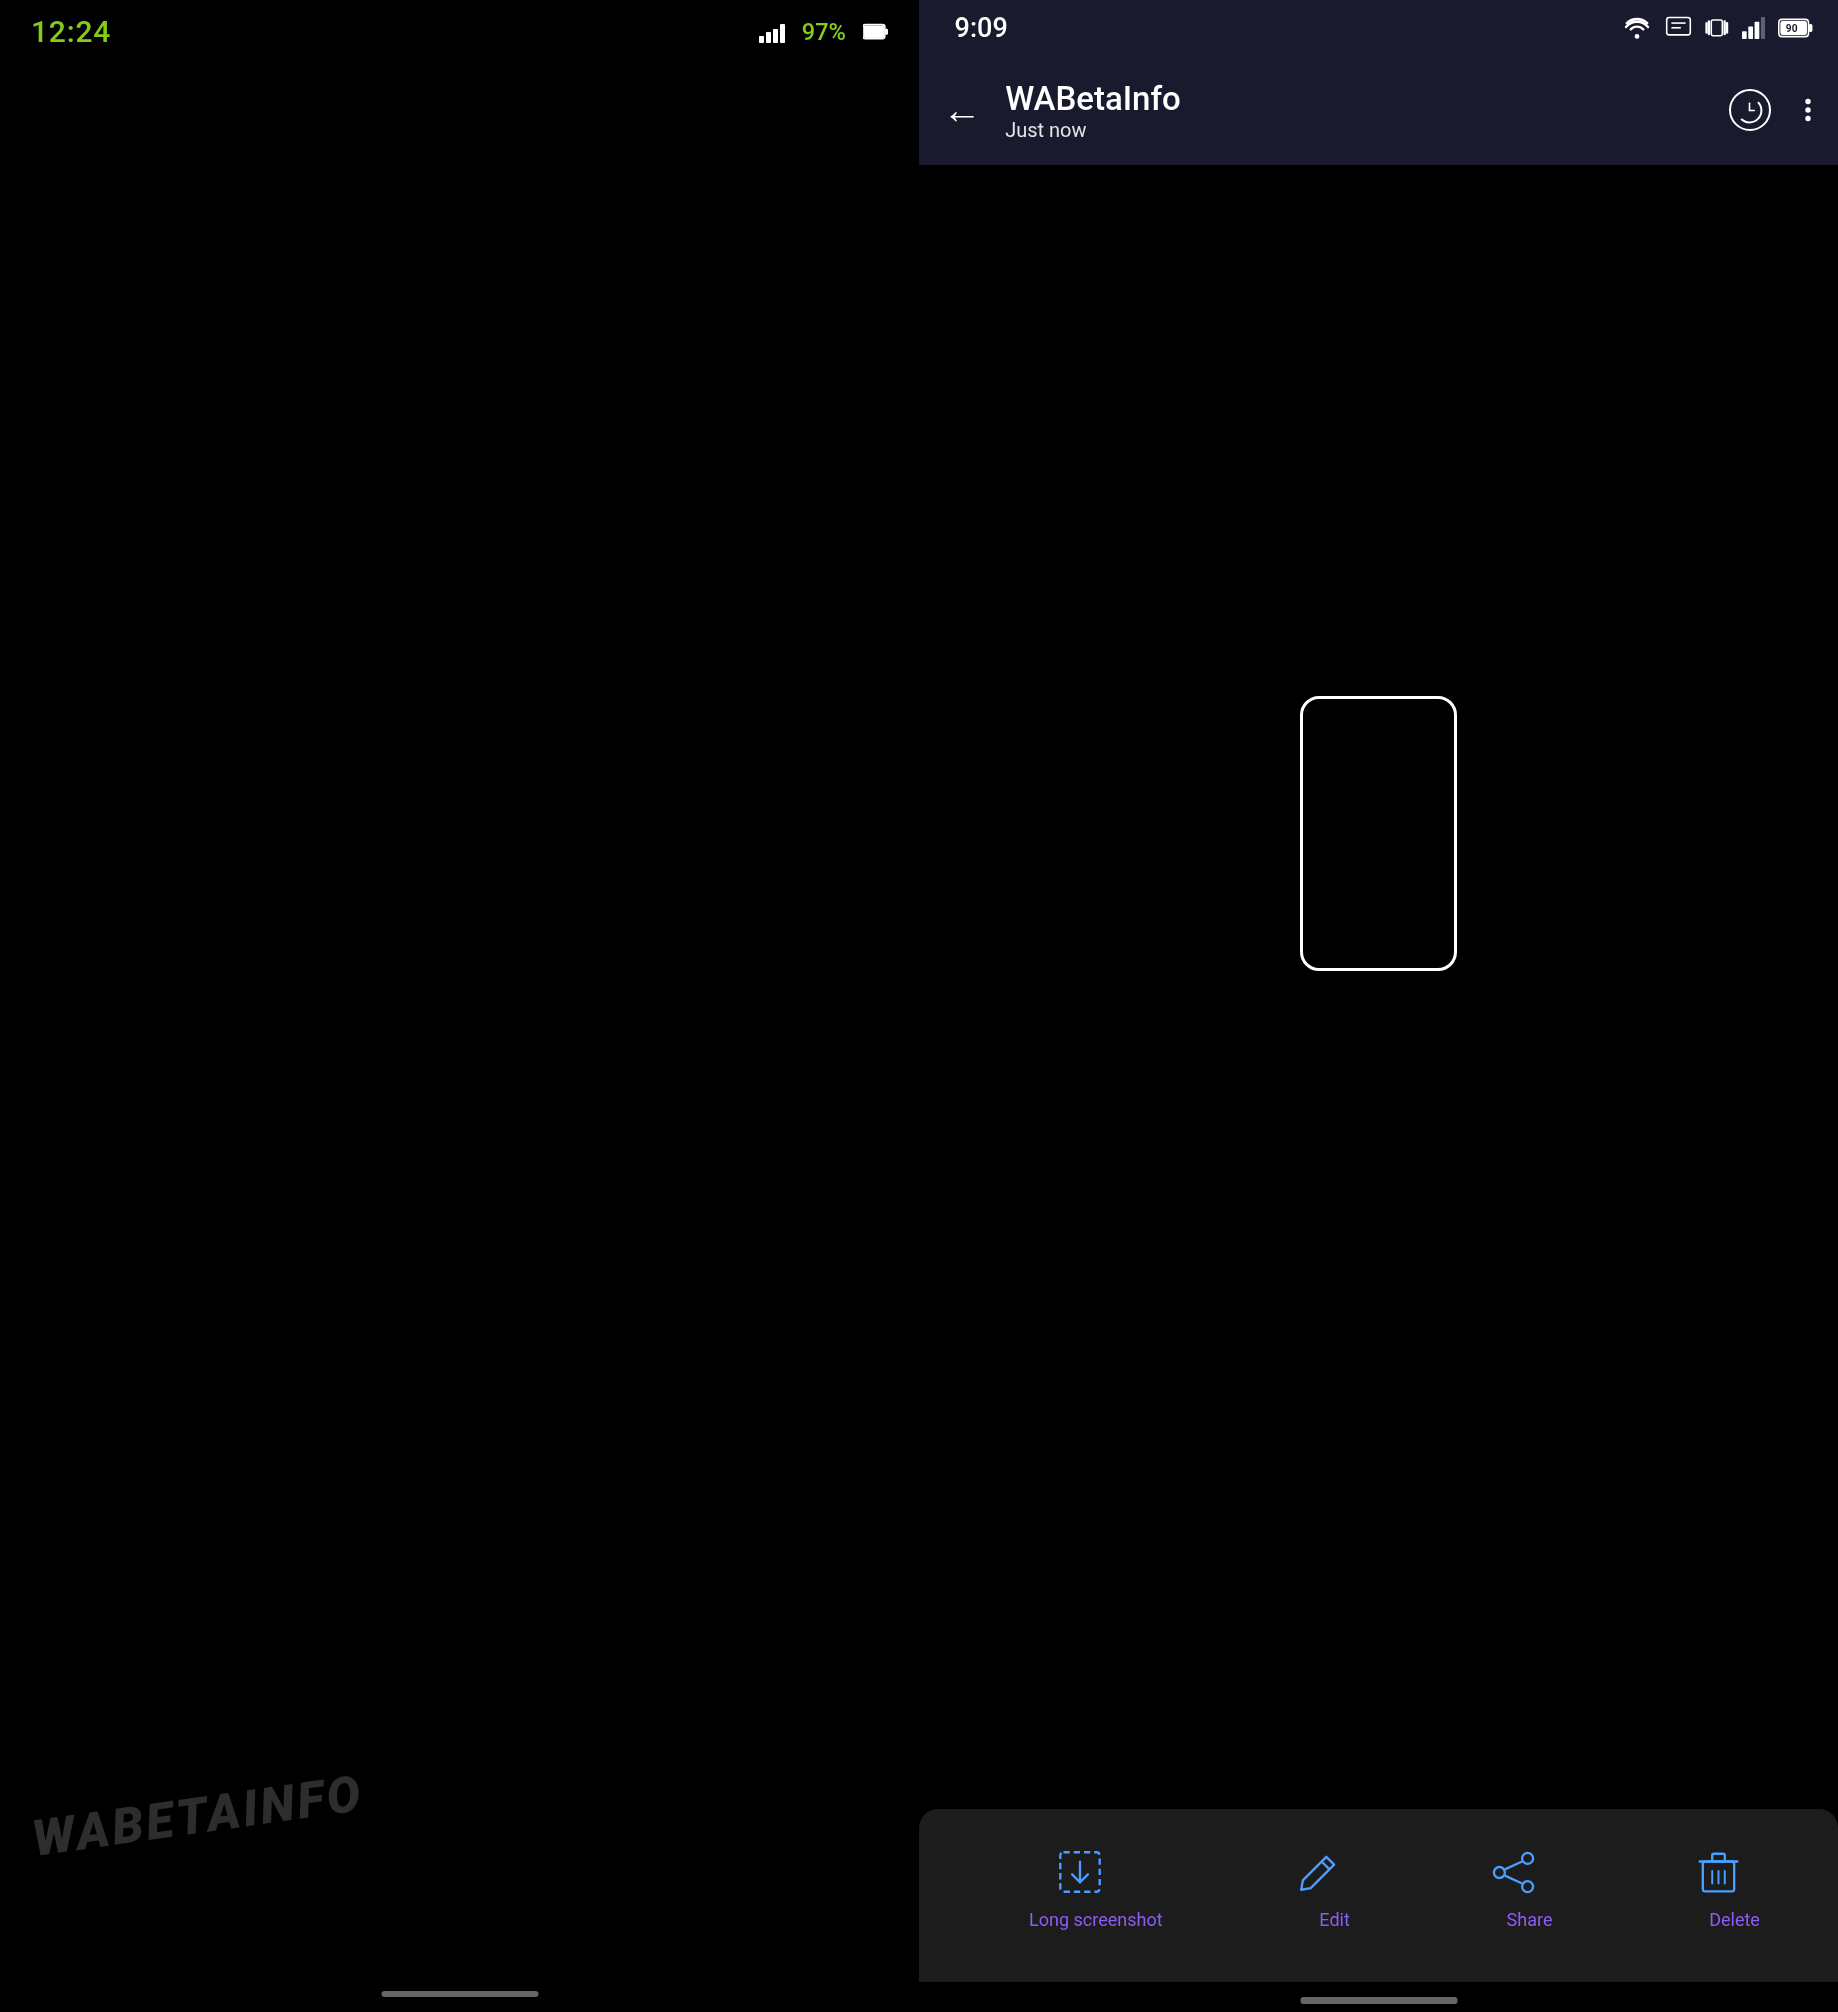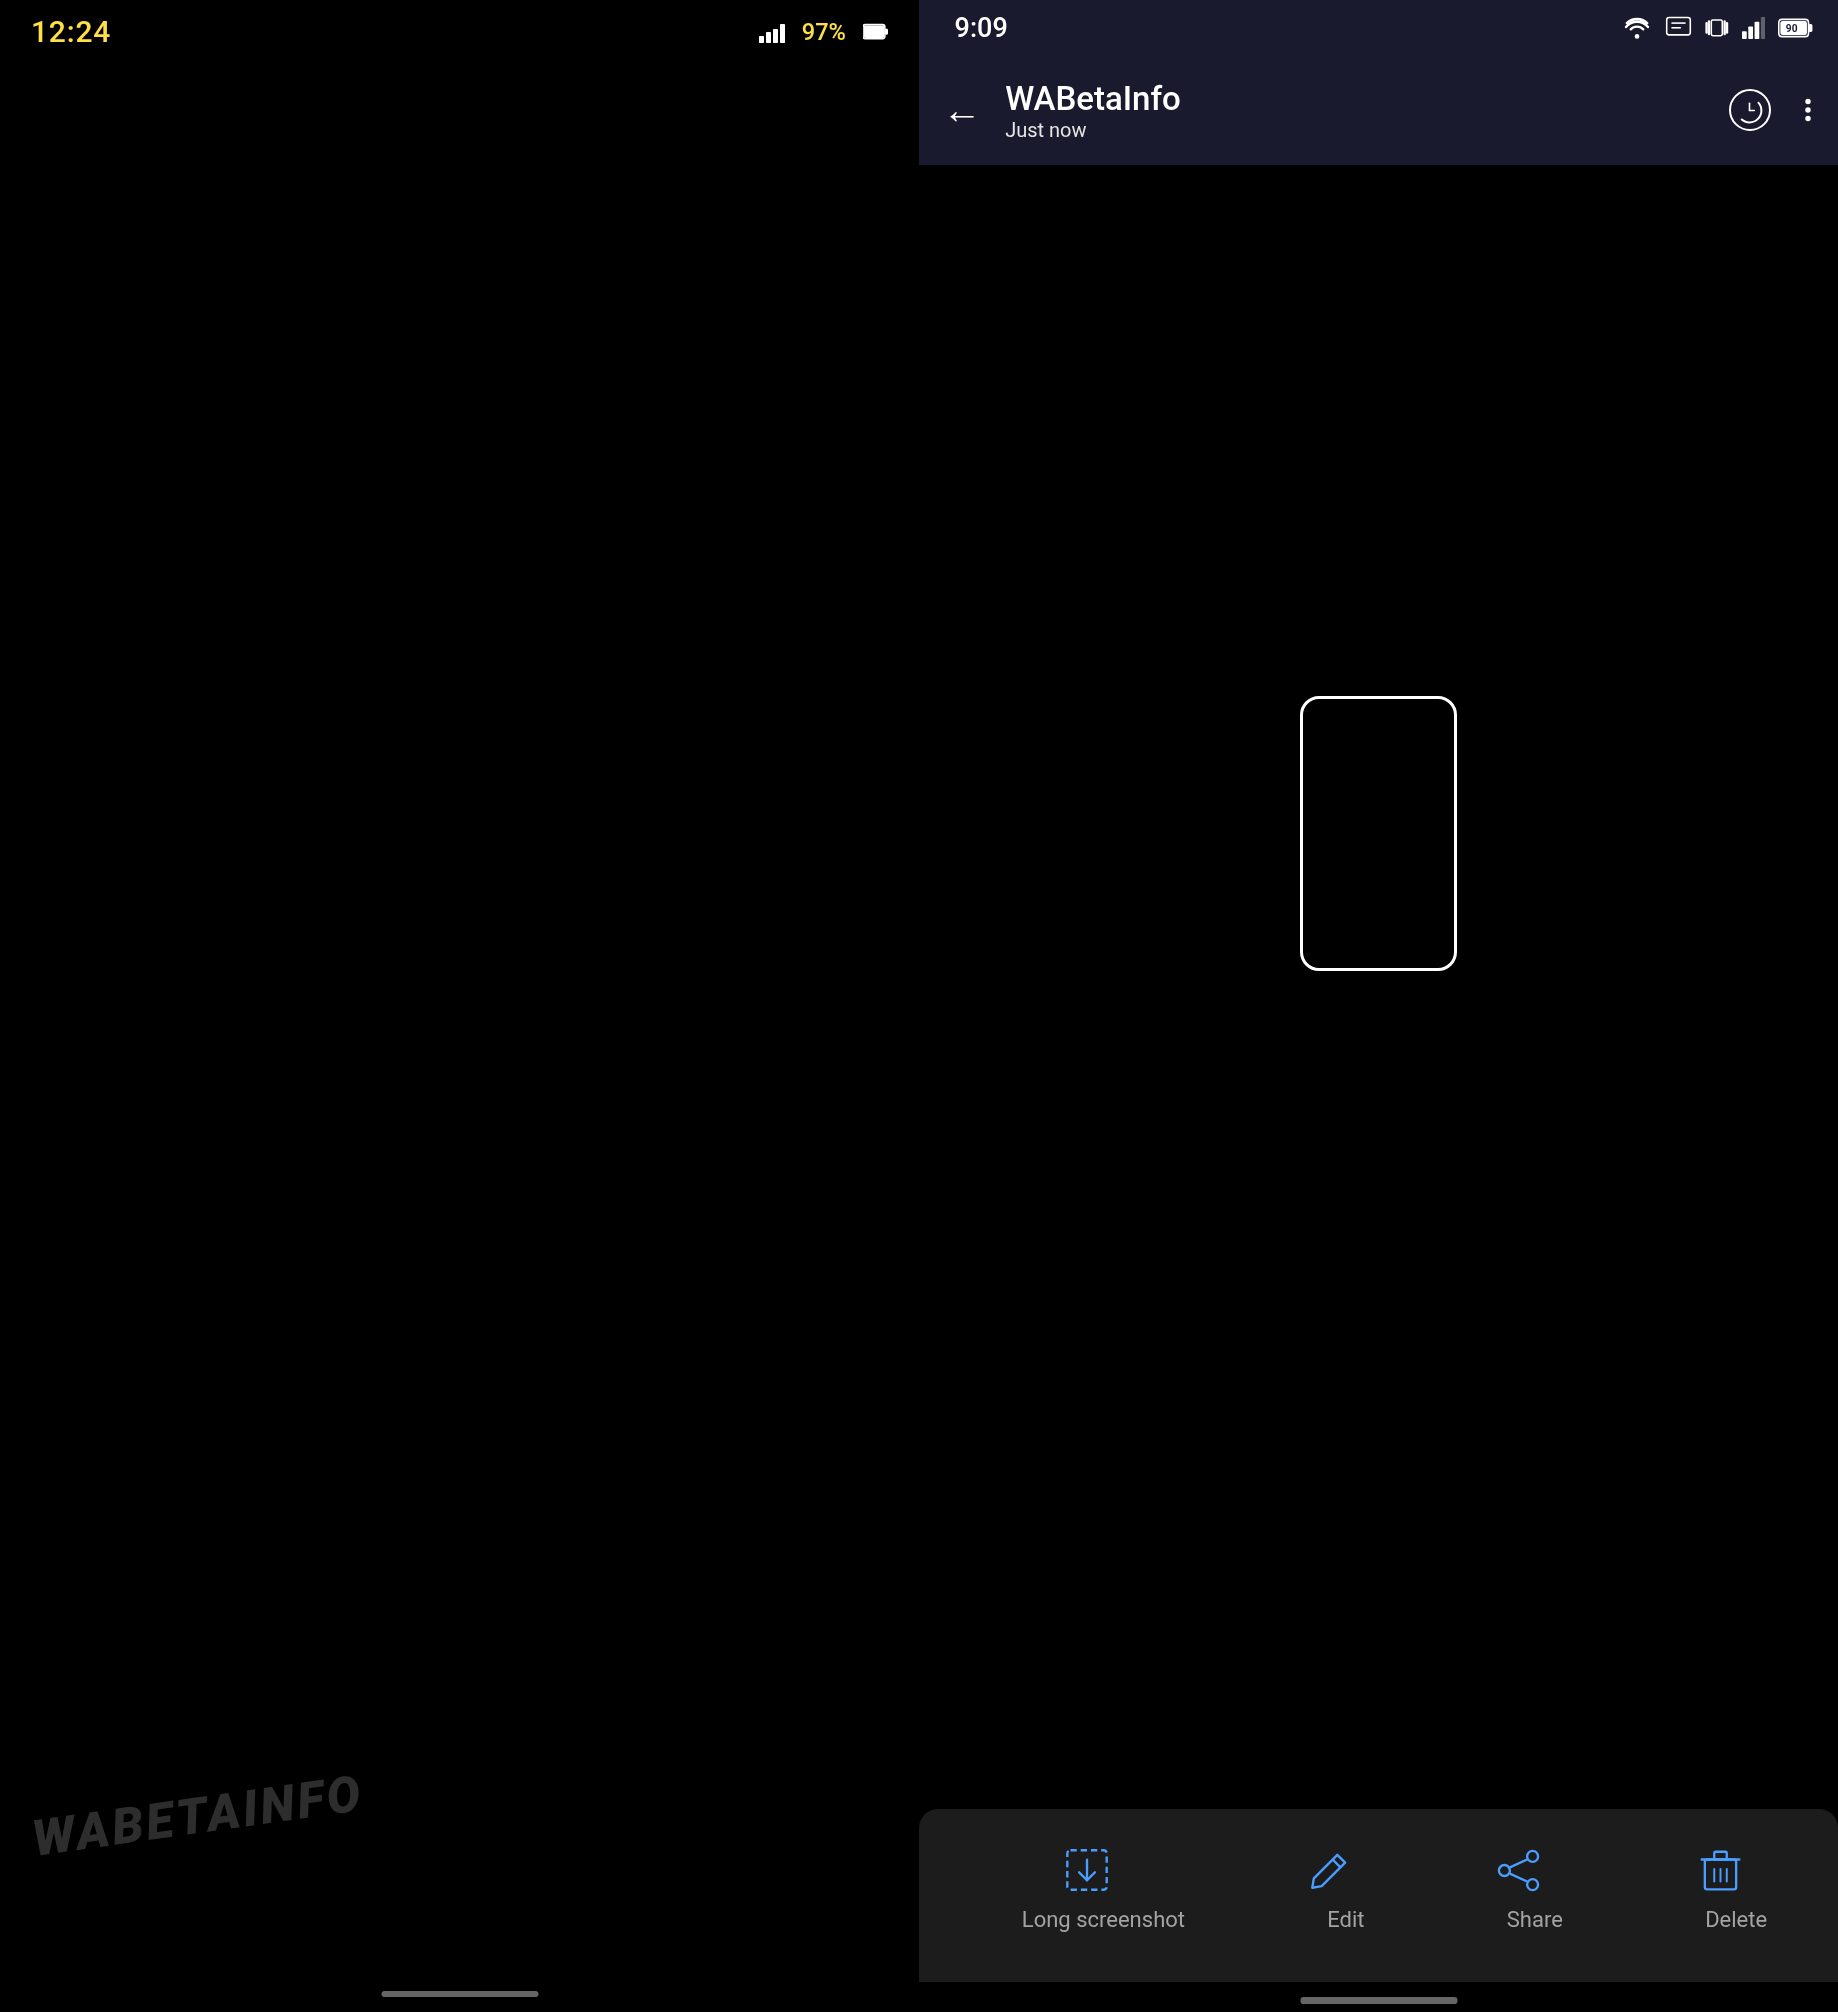--- a/index.html
+++ b/index.html
@@ -25,21 +25,21 @@
     .left-status-bar {
       position: absolute;
       top: 0;
       left: 0;
       width: 100%;
       height: 63px;
       display: flex;
       align-items: center;
       justify-content: space-between;
       padding: 0 31px;
-      color: #fde047;
+      color: #84cc16;
       font-size: 28px;
       font-weight: 500;
     }
 
     .left-time {
       font-size: 30px;
       font-weight: 500;
       letter-spacing: 0.8px;
     }
 
@@ -250,22 +250,22 @@
 
     .toolbar-icon {
       width: 55px;
       height: 55px;
       display: flex;
       align-items: center;
       justify-content: center;
     }
 
     .toolbar-label {
-      color: #a3a3a3;
-      font-size: 22px;
+      color: #8b5cf6;
+      font-size: 18px;
       font-weight: 400;
       margin-left: 32px;
     }
 
     
     .right-home-indicator {
       position: absolute;
       bottom: 9.4px;
       left: 50%;
       transform: translateX(-50%);

